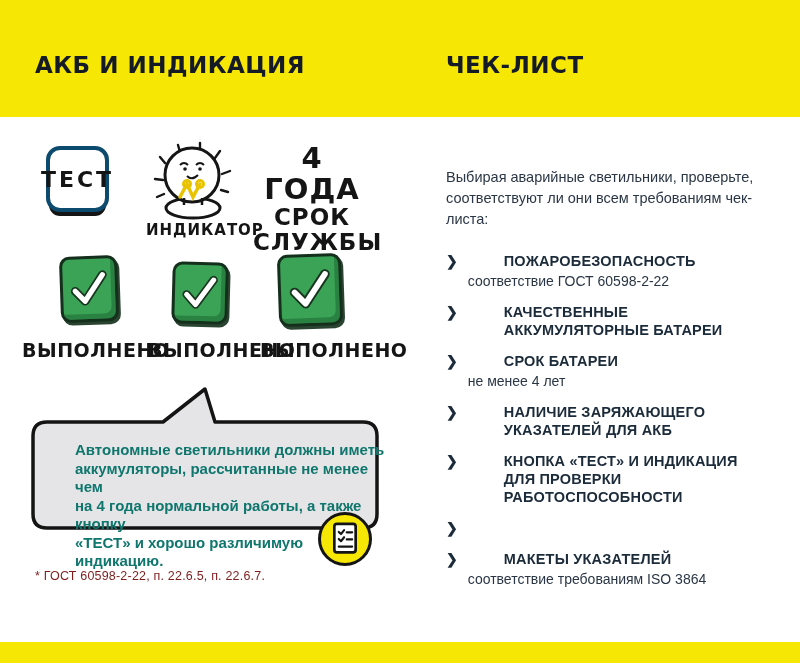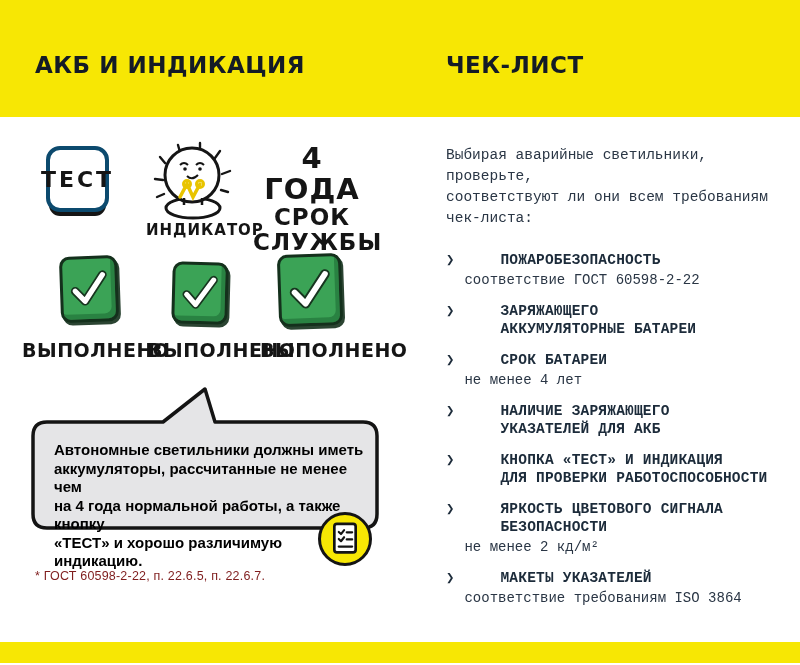--- a/index.html
+++ b/index.html
@@ -39,32 +39,32 @@
   .cb1 { left:60px; top:256px; width:58px; height:66px; transform:rotate(-2deg); }
   .cb2 { left:172px; top:262px; width:56px; height:62px; transform:rotate(1.5deg); }
   .cb3 { left:278px; top:254px; width:64px; height:72px; transform:rotate(-2deg); }
 
   .done { position:absolute; top:339px; text-align:center; font-size:19px; font-weight:700; letter-spacing:0.5px; }
   .done1 { left:22px; width:106px; }
   .done2 { left:148px; width:104px; }
   .done3 { left:260px; width:106px; }
 
   .bubble-svg { position:absolute; left:25px; top:385px; width:365px; height:150px; }
-  .bubble-text { position:absolute; left:54px; top:441px; width:310px;
-                 font-size:15px; line-height:18.5px; font-weight:700; color:#000000;
+  .bubble-text { position:absolute; left:75px; top:441px; width:310px;
+                 font-size:15px; line-height:18.5px; font-weight:700; color:#0f766e;
                  font-family:"Liberation Sans", sans-serif; }
 
   .badge { position:absolute; left:318px; top:512px; width:54px; height:54px; border-radius:50%;
            background:var(--yellow); border:3px solid #141414;
            display:flex; align-items:center; justify-content:center; }
 
   .footnote { position:absolute; left:35px; top:569px; font-size:12.5px; color:#7f1d1d; letter-spacing:0.2px; }
 
   
-  .checklist { position:absolute; left:446px; top:145px; width:330px; color:#2a3645;font-family:Liberation Mono, monospace; }
+  .checklist { position:absolute; left:446px; top:167px; width:330px; color:#2a3645; }
   .intro { font-size:14.5px; line-height:21px; font-weight:400; }
   .items { list-style:none; margin-top:22px; }
   .item { display:flex; gap:10px; margin-bottom:13px; }
   .chev { flex:0 0 auto; font-size:14px; font-weight:900; color:#1c2b3a; line-height:18px; }
   .item-title { font-size:14.5px; line-height:18px; font-weight:800; color:#1c2b3a; letter-spacing:0.2px;padding-left:36px; }
   .item-sub { font-size:14px; line-height:18px; font-weight:400; color:#2a3645; margin-top:2px; }
 
   :root { --yellow:#f7e704; --green:#3ba356; }
 </style>
 </head>
@@ -168,21 +168,21 @@
     <li class="item">
       <span class="chev">❯</span>
       <div>
         <div class="item-title">ПОЖАРОБЕЗОПАСНОСТЬ</div>
         <div class="item-sub">соответствие ГОСТ 60598-2-22</div>
       </div>
     </li>
     <li class="item">
       <span class="chev">❯</span>
       <div>
-        <div class="item-title">ЗАРЯЖАЮЩЕГО</div>
+        <div class="item-title">КАЧЕСТВЕННЫЕ</div>
         <div class="item-title">АККУМУЛЯТОРНЫЕ БАТАРЕИ</div>
       </div>
     </li>
     <li class="item">
       <span class="chev">❯</span>
       <div>
         <div class="item-title">СРОК БАТАРЕИ</div>
         <div class="item-sub">не менее 4 лет</div>
       </div>
     </li>
@@ -195,25 +195,20 @@
     </li>
     <li class="item">
       <span class="chev">❯</span>
       <div>
         <div class="item-title">КНОПКА «ТЕСТ» И ИНДИКАЦИЯ</div>
         <div class="item-title">ДЛЯ ПРОВЕРКИ РАБОТОСПОСОБНОСТИ</div>
       </div>
     </li>
     <li class="item">
       <span class="chev">❯</span>
-      <div>
-        <div class="item-title">ЯРКОСТЬ ЦВЕТОВОГО СИГНАЛА</div>
-        <div class="item-title">БЕЗОПАСНОСТИ</div>
-        <div class="item-sub">не менее 2 кд/м²</div>
-      </div>
     </li>
     <li class="item">
       <span class="chev">❯</span>
       <div>
         <div class="item-title">МАКЕТЫ УКАЗАТЕЛЕЙ</div>
         <div class="item-sub">соответствие требованиям ISO 3864</div>
       </div>
     </li>
   </ul>
 </div>

